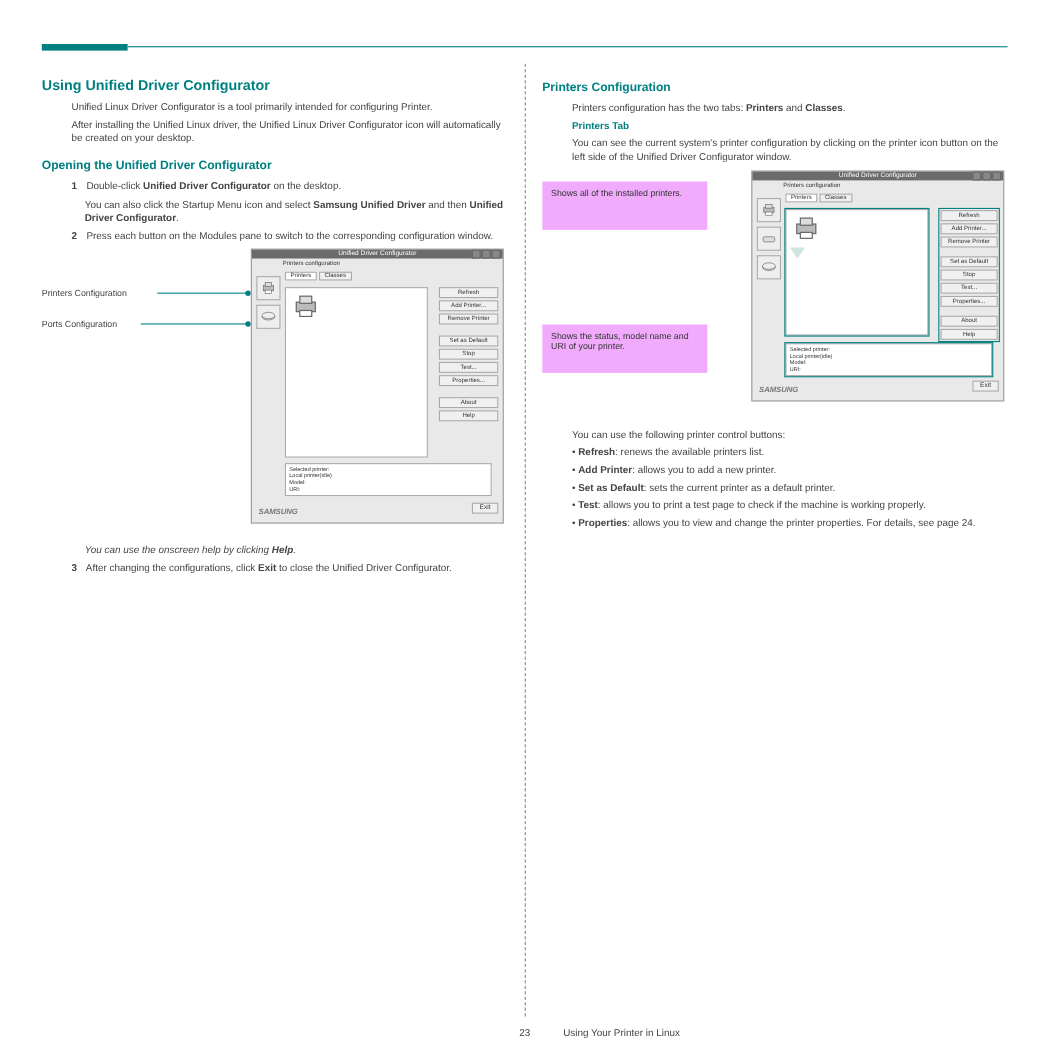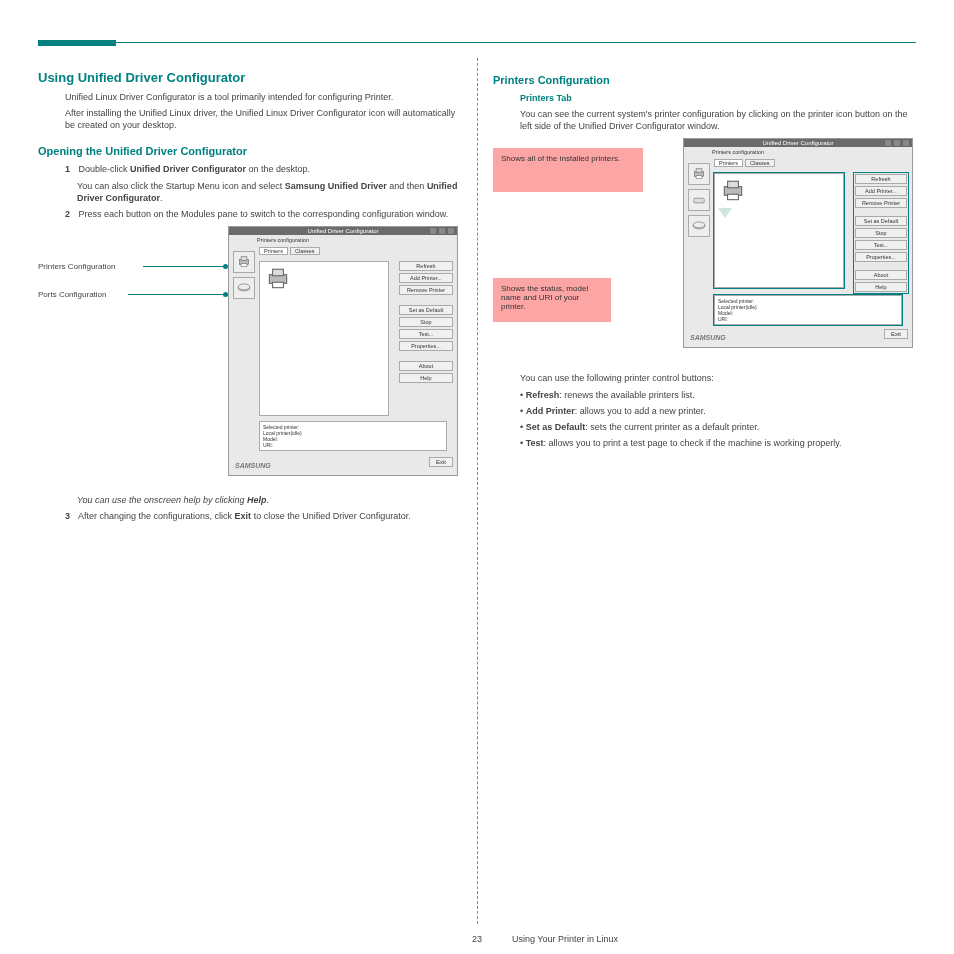--- a/index.html
+++ b/index.html
@@ -101,21 +101,21 @@
   }
   .cfg-tabs { position:absolute; display:flex; gap:2px; }
   .cfg-tab  { background:#f0f0f0; border:1px solid #aaa; padding:0 4px; font-size:5.5px; }
   .cfg-tab.active { background:#fff; }
   .cfg-configlabel { position:absolute; font-size:5.5px; }
   .cfg-logo { position:absolute; font-size:7px; font-style:italic; font-weight:bold; color:#777; }
 
   .highlight { outline:1px solid #008080; outline-offset:0; }
   .callout {
     position:absolute;
-    background:#fca5a5;
+    background:#f0abfc;
     padding:6px 8px;
     font-size:8px;
     color:#333;
   }
   .pointer { position:absolute; border-top:1px solid #008080; }
   .pointer-dot { width:5px; height:5px; border-radius:50%; background:#008080; position:absolute; }
 
   .pagefoot { position:absolute; bottom:10px; font-size:9px; }
 </style>
 </head>
@@ -223,26 +223,29 @@
     You can use the onscreen help by clicking <span class="menucmd">Help</span>.
   </p>
   <p>
     <span class="step">3</span>
     After changing the configurations, click <span class="menucmd">Exit</span> to close the Unified Driver Configurator.
   </p>
 </div>
 
 <div class="column col-right">
   <h3 class="teal">Printers Configuration</h3>
+  <p>
+    Printers configuration has the two tabs: <span class="menucmd">Printers</span> and <span class="menucmd">Classes</span>.
+  </p>
   <p class="teal" style="font-weight:bold;">Printers Tab</p>
   <p>You can see the current system's printer configuration by clicking on the printer icon button on the left side of the Unified Driver Configurator window.</p>
 
   <div style="position:relative; height:230px; margin-top:6px;">
     <div class="callout" style="left:0; top:10px; width:150px; height:44px;">Shows all of the installed printers.</div>
-    <div class="callout" style="left:0; top:140px; width:118px; height:44px;">Shows the status, model name and URI of your printer.</div>
+    <div class="callout" style="left:0; top:140px; width:150px; height:44px;">Shows the status, model name and URI of your printer.</div>
 
     <div class="cfg-window" style="left:190px; top:0; width:230px; height:210px;">
       <div class="cfg-title">
         <span>Unified Driver Configurator</span>
         <div class="cfg-winbtns">
             <span></span>
             <span></span>
             <span></span>
           </div>
       </div>
@@ -307,16 +310,17 @@
         <div class="cfg-exit" style="right:4px; bottom:4px;">Exit</div>
       </div>
     </div>
   </div>
 
   <p>You can use the following printer control buttons:</p>
   <p>• <span class="menucmd">Refresh</span><span>: renews the available printers list.</span></p>
   <p>• <span class="menucmd">Add Printer</span><span>: allows you to add a new printer.</span></p>
   <p>• <span class="menucmd">Set as Default</span><span>: sets the current printer as a default printer.</span></p>
   <p>• <span class="menucmd">Test</span><span>: allows you to print a test page to check if the machine is working properly.</span></p>
+  <p>• <span class="menucmd">Properties</span><span>: allows you to view and change the printer properties. For details, see page 24.</span></p>
 </div>
 
 <div class="pagefoot" style="left:477px; transform:translateX(-50%);">23</div>
 <div class="pagefoot" style="left:500px;padding-left:12px;">Using Your Printer in Linux</div>
 
 </body></html>

